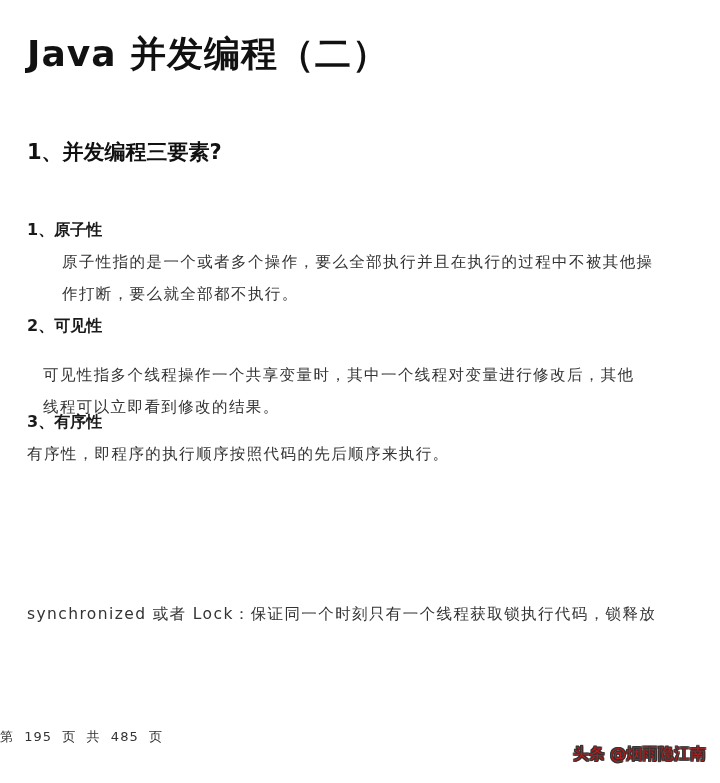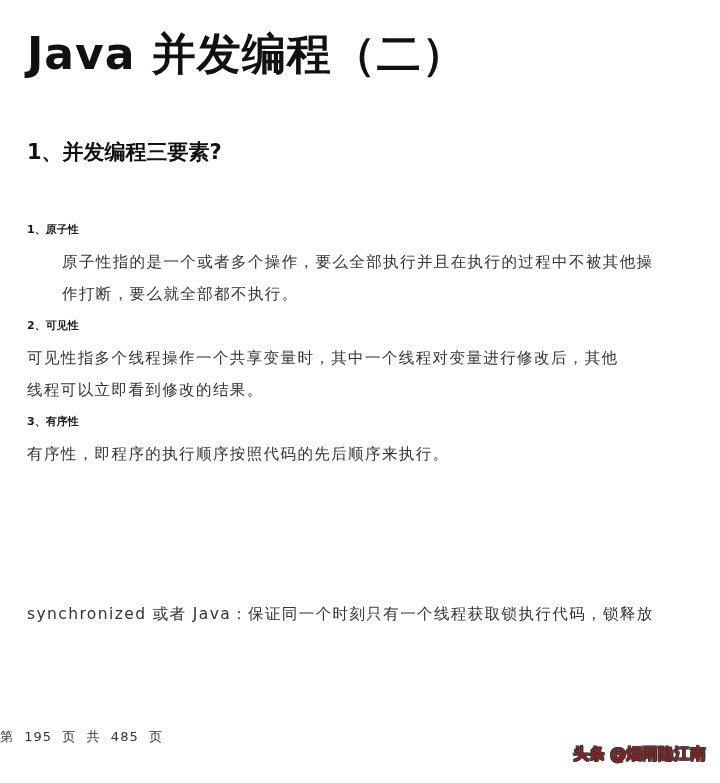--- a/index.html
+++ b/index.html
@@ -17,41 +17,41 @@
     }
     .page {
       position: absolute;
       left: 0; top: 0;
       width: 720px; height: 783px;
     }
     .doc-title {
       position: absolute;
       left: 27px;
       top: 34px;
-      font-size: 44px;
+      font-size: 36px;
       font-weight: bold;
       color: #111111;
       letter-spacing: 1px;
       white-space: nowrap;
       line-height: 40px;
     }
     .h2 {
       position: absolute;
       left: 27px;
       font-size: 21px;
       font-weight: bold;
       color: #111111;
       white-space: nowrap;
       line-height: 28px;
       text-align: center;
     }
     .h3 {
       position: absolute;
       left: 27px;
-      font-size: 11px;
+      font-size: 16px;
       font-weight: bold;
       color: #1a1a1a;
       white-space: nowrap;
       line-height: 20px;
     }
     .para {
       position: absolute;
       left: 27px;
       width: 660px;
       font-size: 15.5px;
@@ -93,31 +93,31 @@
 
   <div class="h2" style="top:138px;">1、并发编程三要素?</div>
 
   <div class="h3" style="top:220px;">1、原子性</div>
   <div class="para" style="top:246px;margin-left:35px;">
     <span class="line">原子性指的是一个或者多个操作，要么全部执行并且在执行的过程中不被其他操</span>
     <span class="line">作打断，要么就全部都不执行。</span>
   </div>
 
   <div class="h3" style="top:316px;">2、可见性</div>
-  <div class="para" style="top:342px;">
+  <div class="para" style="top:359px;margin-left:16px;">
     <span class="line">可见性指多个线程操作一个共享变量时，其中一个线程对变量进行修改后，其他</span>
     <span class="line">线程可以立即看到修改的结果。</span>
   </div>
 
   <div class="h3" style="top:412px;">3、有序性</div>
   <div class="para" style="top:438px;">
     <span class="line">有序性，即程序的执行顺序按照代码的先后顺序来执行。</span>
   </div>
 
 
   <div class="para" style="top:598px;">
-    <span class="line">synchronized 或者 Java：保证同一个时刻只有一个线程获取锁执行代码，锁释放</span>
+    <span class="line">synchronized 或者 Lock：保证同一个时刻只有一个线程获取锁执行代码，锁释放</span>
   </div>
 
   <div class="footer">第  195  页  共  485  页</div>
 
   <div class="watermark">头条 @烟雨隐江南</div>
 </div>
 
 </body></html>

